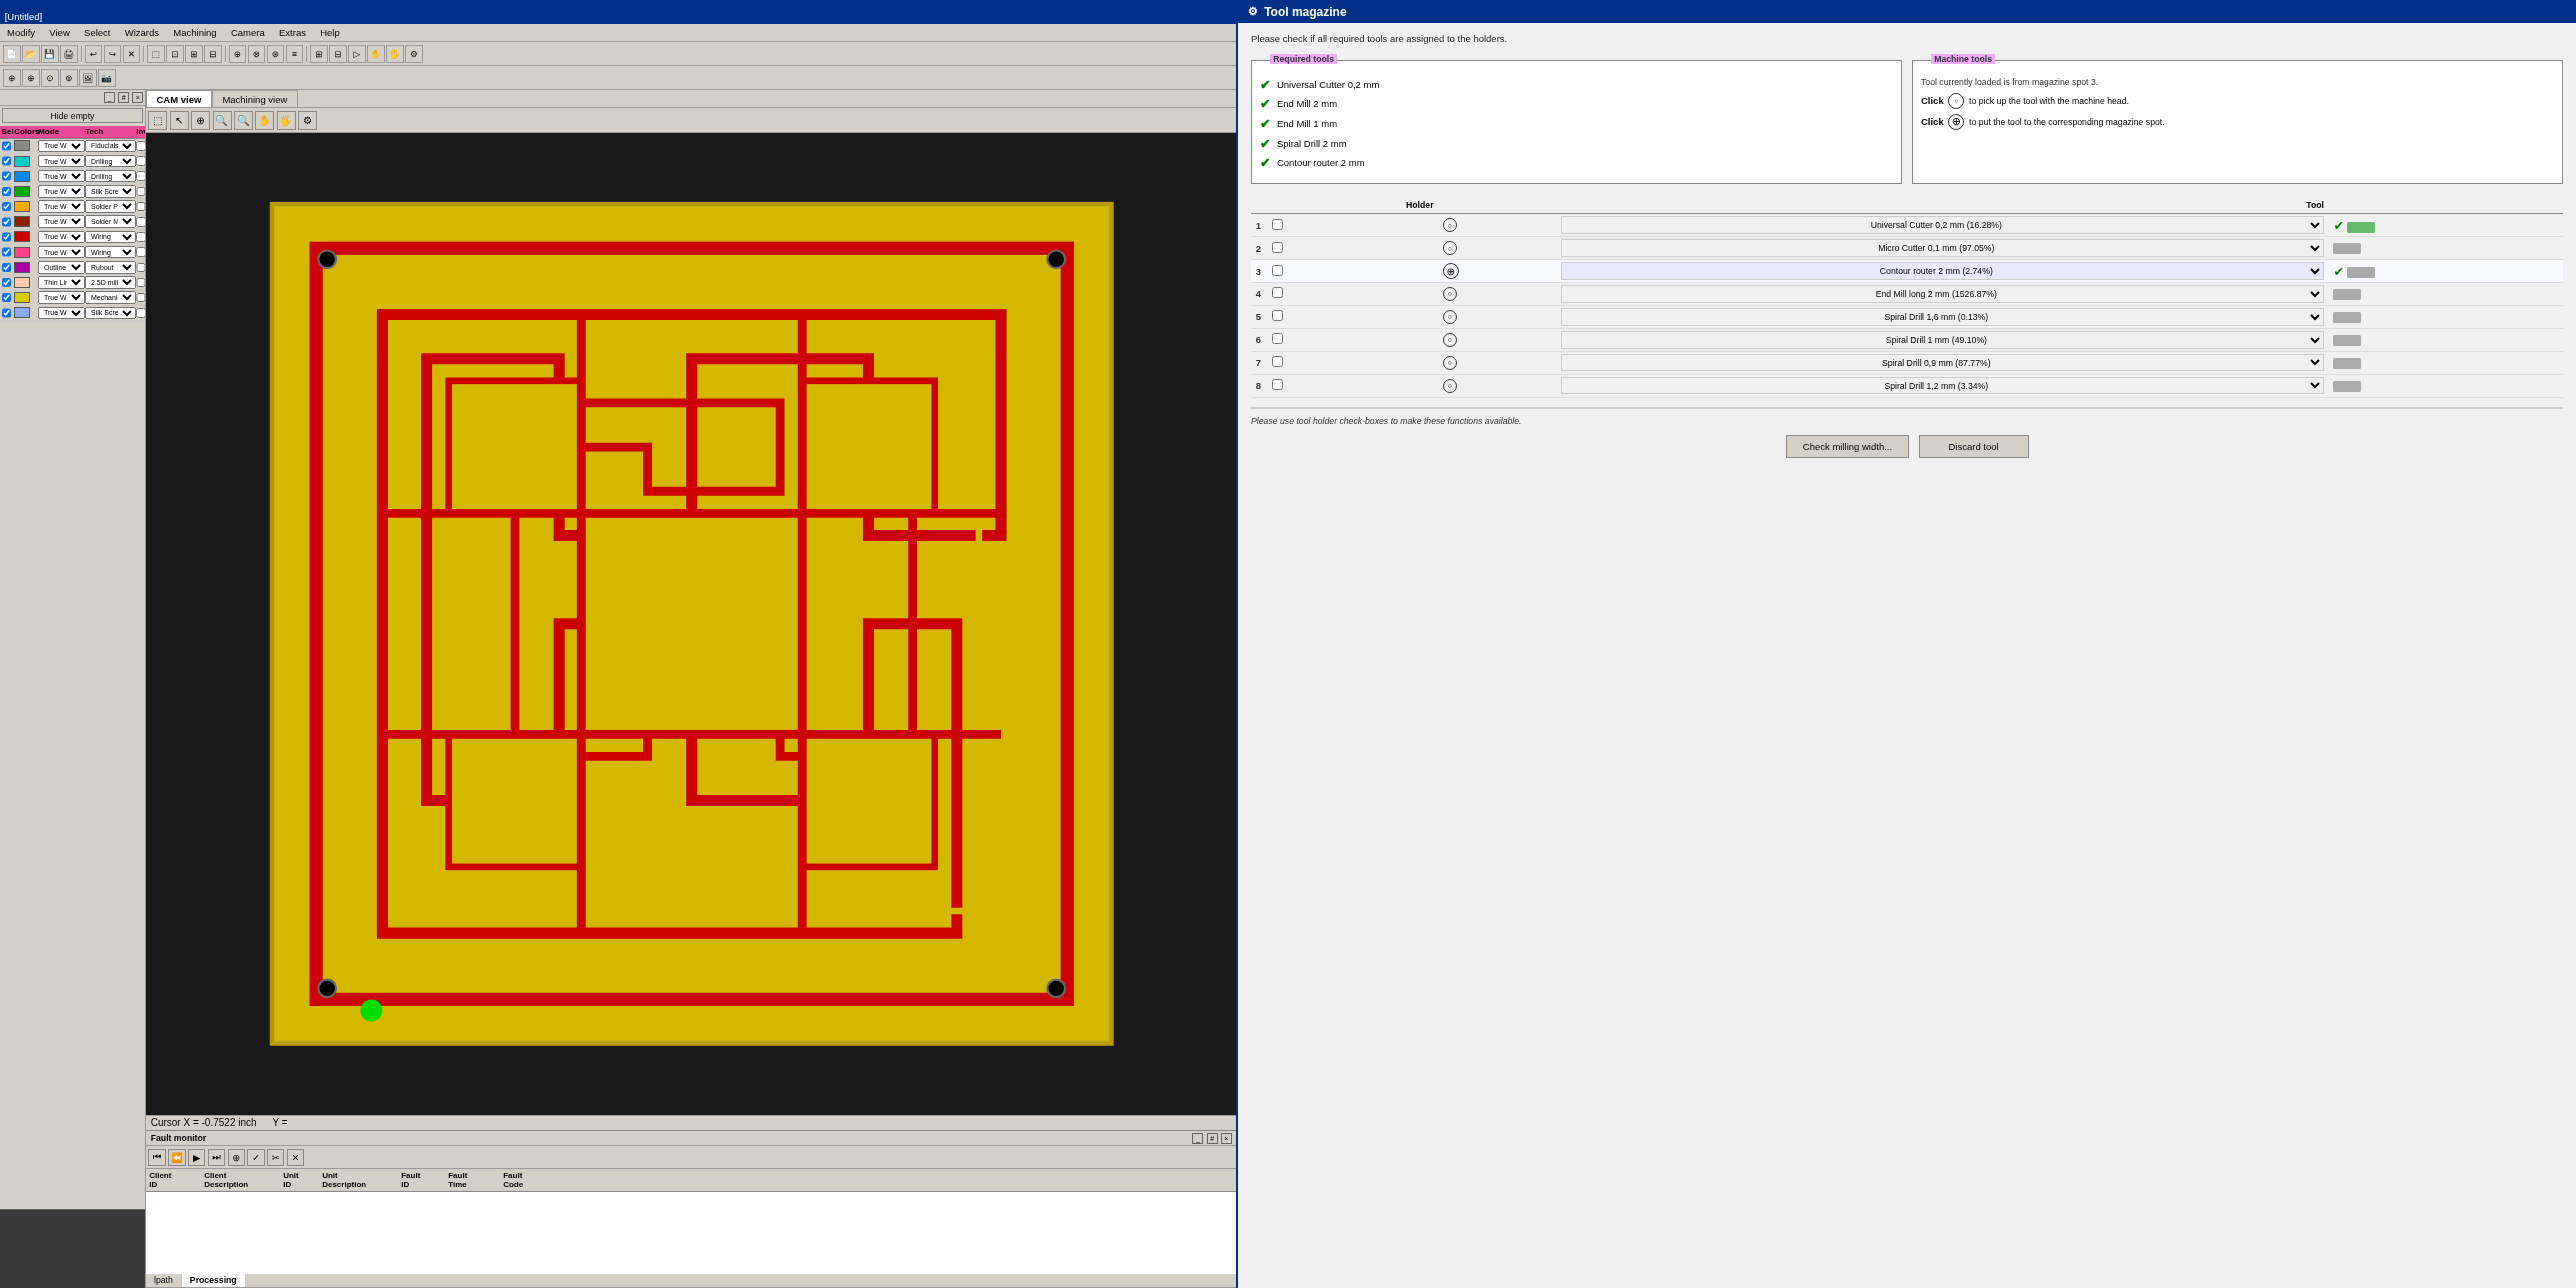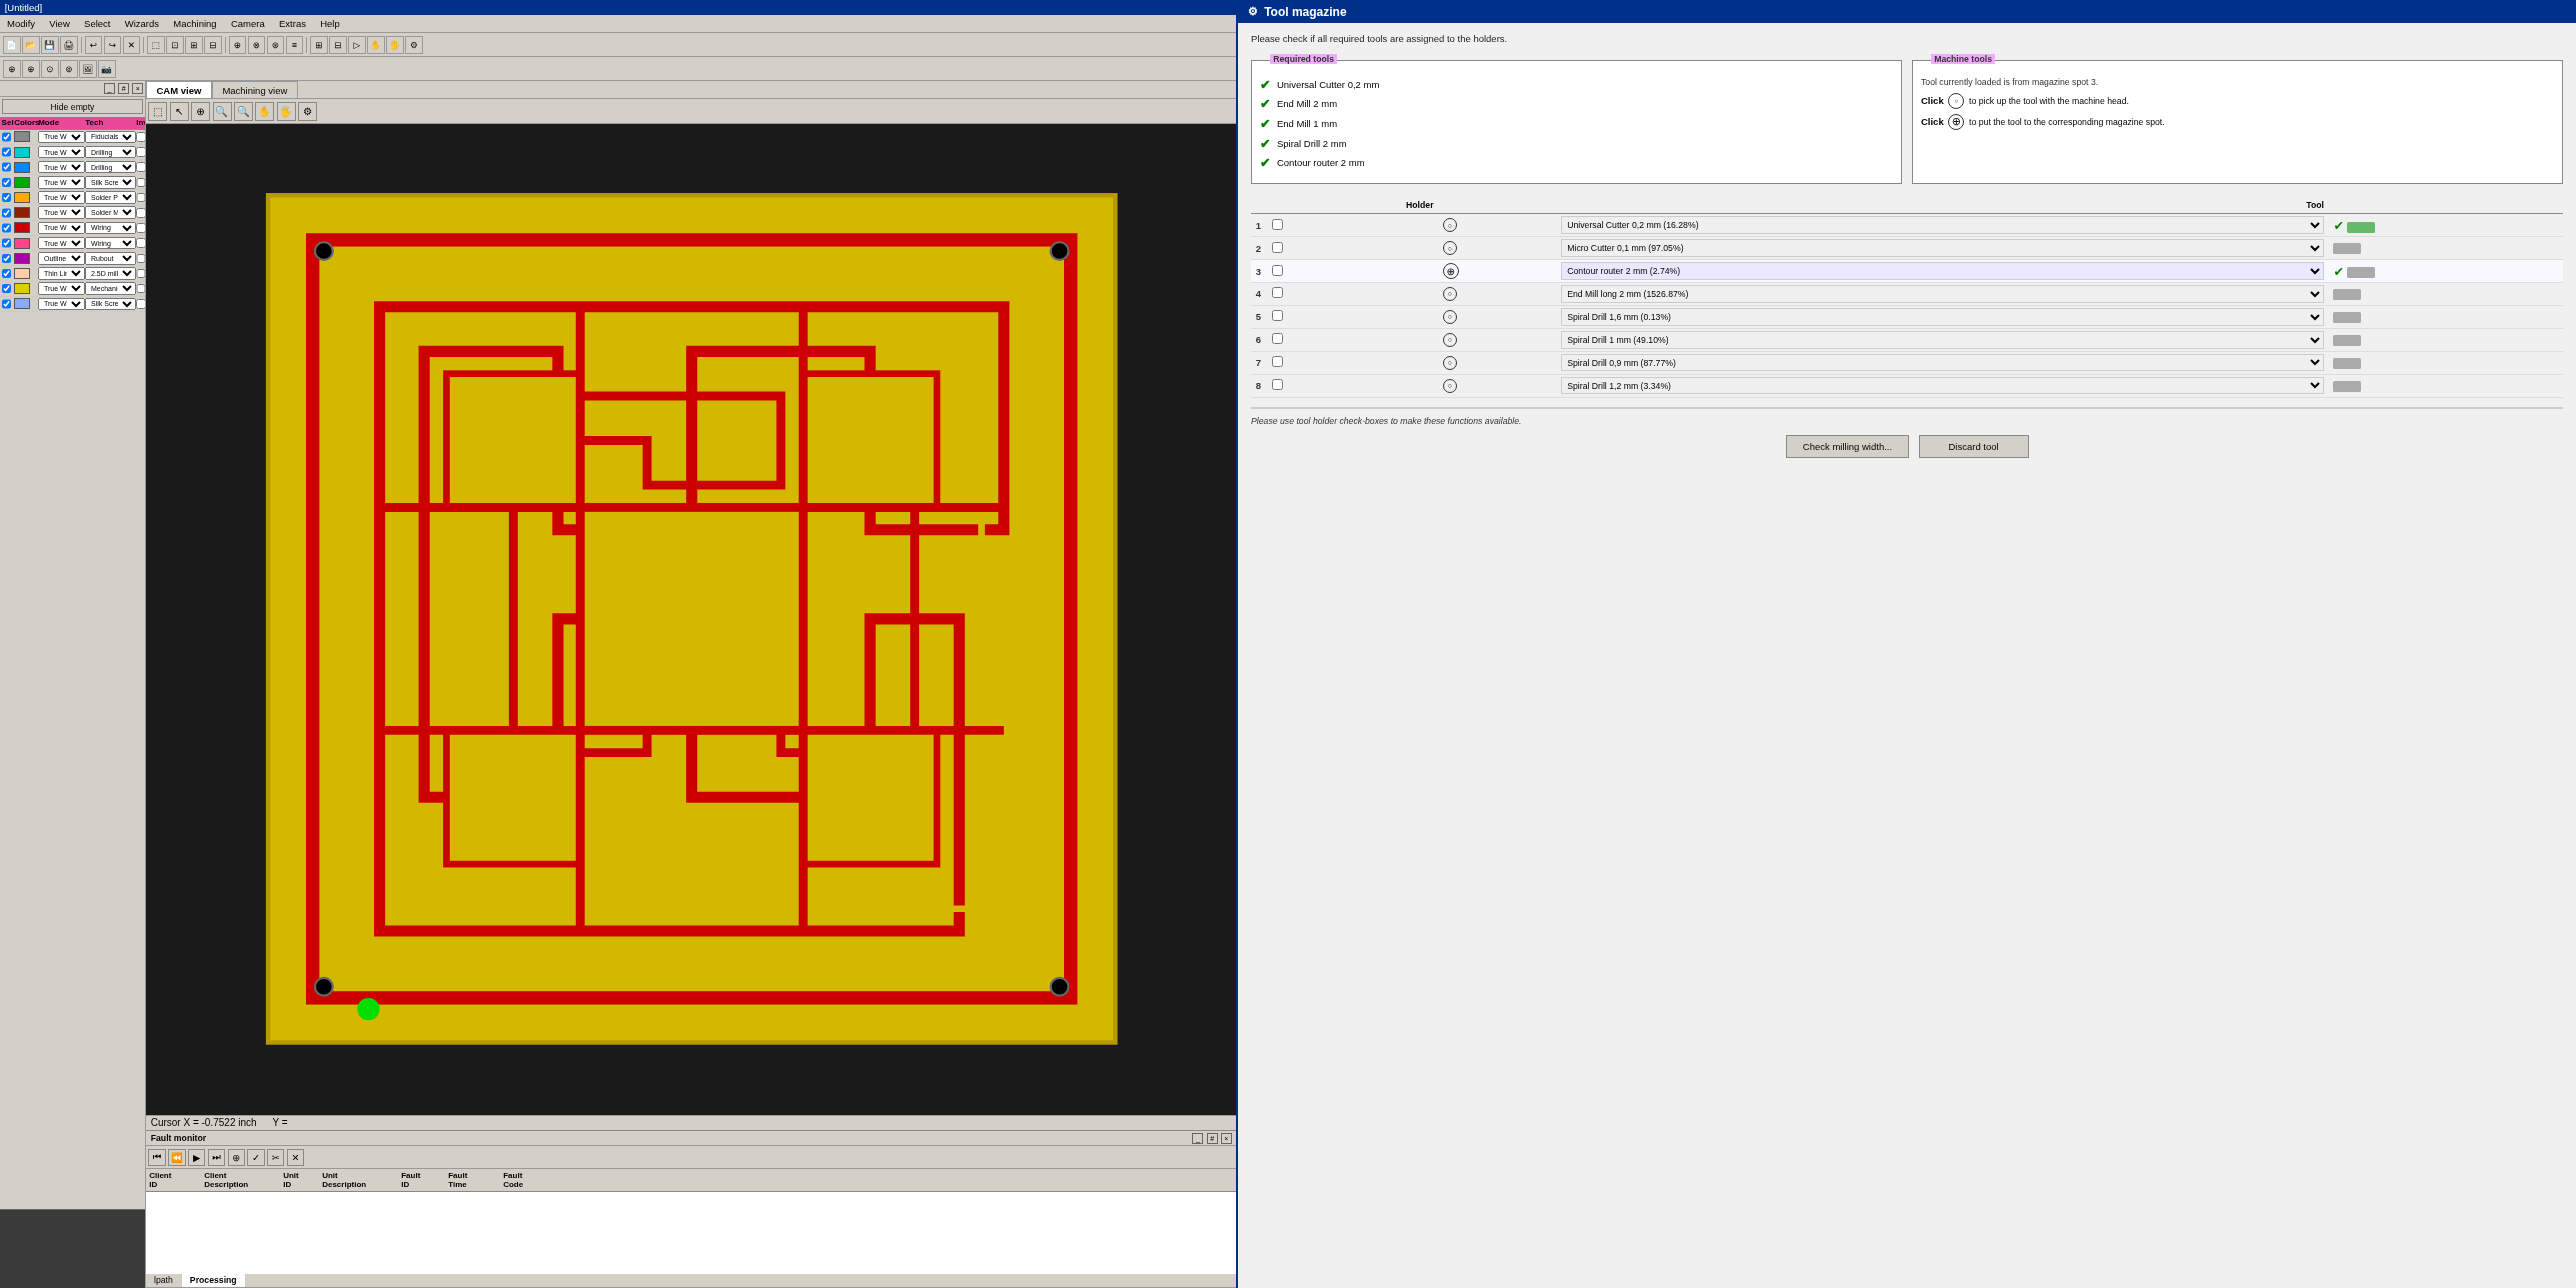--- a/index.html
+++ b/index.html
@@ -2,21 +2,21 @@
 <html style="font-size:12.6px"><head>
   <meta charset="utf-8">
   <style>
     * { box-sizing: border-box; margin: 0; padding: 0; }
     body { font-family: Arial, sans-serif; font-size: 10.3px; background: #d4d0c8; display: flex; height: 100vh; overflow: hidden; }
 
     
     .left-panel { width: 48%; height: 100%; display: flex; flex-direction: column; background: #d4d0c8; }
 
     
-    .title-bar { background: #003087; color: white; padding: 1.6px 4.7px; font-size: 9.5px; height: 15px; display: flex; align-items: flex-start; }
+    .title-bar { background: #003087; color: white; padding: 1.6px 4.7px; font-size: 9.5px; height: 24px; display: flex; align-items: flex-end; }
 
     
     .menu-bar { background: #d4d0c8; display: flex; gap: 9.5px; padding: 2.4px 4.7px; border-bottom: 0.8px solid #999; font-size: 9.5px; }
     .menu-item { cursor: pointer; padding: 0.8px 2.4px; }
 
     
     .toolbar { background: #d4d0c8; display: flex; align-items: center; padding: 1.6px 3.2px; border-bottom: 0.8px solid #999; gap: 1.6px; flex-wrap: wrap; min-height: 24px; }
     .toolbar-btn { width: 17.4px; height: 17.4px; background: #d4d0c8; border: 0.8px solid #999; display: flex; align-items: center; justify-content: center; cursor: pointer; font-size: 8.7px; }
     .toolbar-sep { width: 0.8px; height: 16px; background: #999; margin: 0 1.6px; }
 
@@ -82,21 +82,21 @@
     .crosshair-icon { width: 14px; height: 14px; border: 1.6px solid #333; border-radius: 50%; display: inline-flex; align-items: center; justify-content: center; font-size: 8px; position: relative; }
 
     
     .holder-table { width: 100%; border-collapse: collapse; margin-bottom: 9.5px; font-size: 9.5px; }
     .holder-table th { text-align: right; padding: 3.2px 4.7px; border-bottom: 1.6px solid #888; font-size: 8.7px; font-weight: bold; }
     .holder-table td { padding: 2.4px 4.7px; border-bottom: 0.8px solid #ddd; }
     .holder-num { color: #333; font-weight: bold; width: 16px; }
     .holder-checkbox { width: 11px; height: 11px; cursor: pointer; }
     .pickup-icon { width: 14px; height: 14px; border: 1.6px solid #333; border-radius: 50%; cursor: pointer; display: inline-flex; align-items: center; justify-content: center; }
     .pickup-crosshair { width: 14px; height: 14px; border: 1.6px solid #333; border-radius: 50%; cursor: pointer; display: inline-flex; align-items: center; justify-content: center; font-size: 8.7px; position: relative; }
-    .tool-select { width: 100%; font-size: 8.7px; padding: 1.6px; border: 0.8px solid #ccc; }
+    .tool-select { width: 100%; font-size: 8.7px; padding: 1.6px; border: 0.8px solid #ccc; text-align: center; }
 
     
     .bottom-message { font-size: 8.7px; color: #333; margin-bottom: 9.5px; font-style: italic; }
 
     
     .action-buttons { display: flex; gap: 9.5px; justify-content: center; }
     .action-btn { padding: 4.7px 16px; font-size: 9.5px; background: #d4d0c8; border: 0.8px solid #888; cursor: pointer; min-width: 110px; }
 
     .fieldset-like { position: relative; border: 0.8px solid #888; background: white; padding: 16px 8px 8px 8px; margin-top: 6.3px; }
     .fieldset-legend { position: absolute; top: -7px; left: 18px; background: #f0abfc; padding: 0 3.2px; font-size: 8.7px; font-weight: bold; color: #333; }

